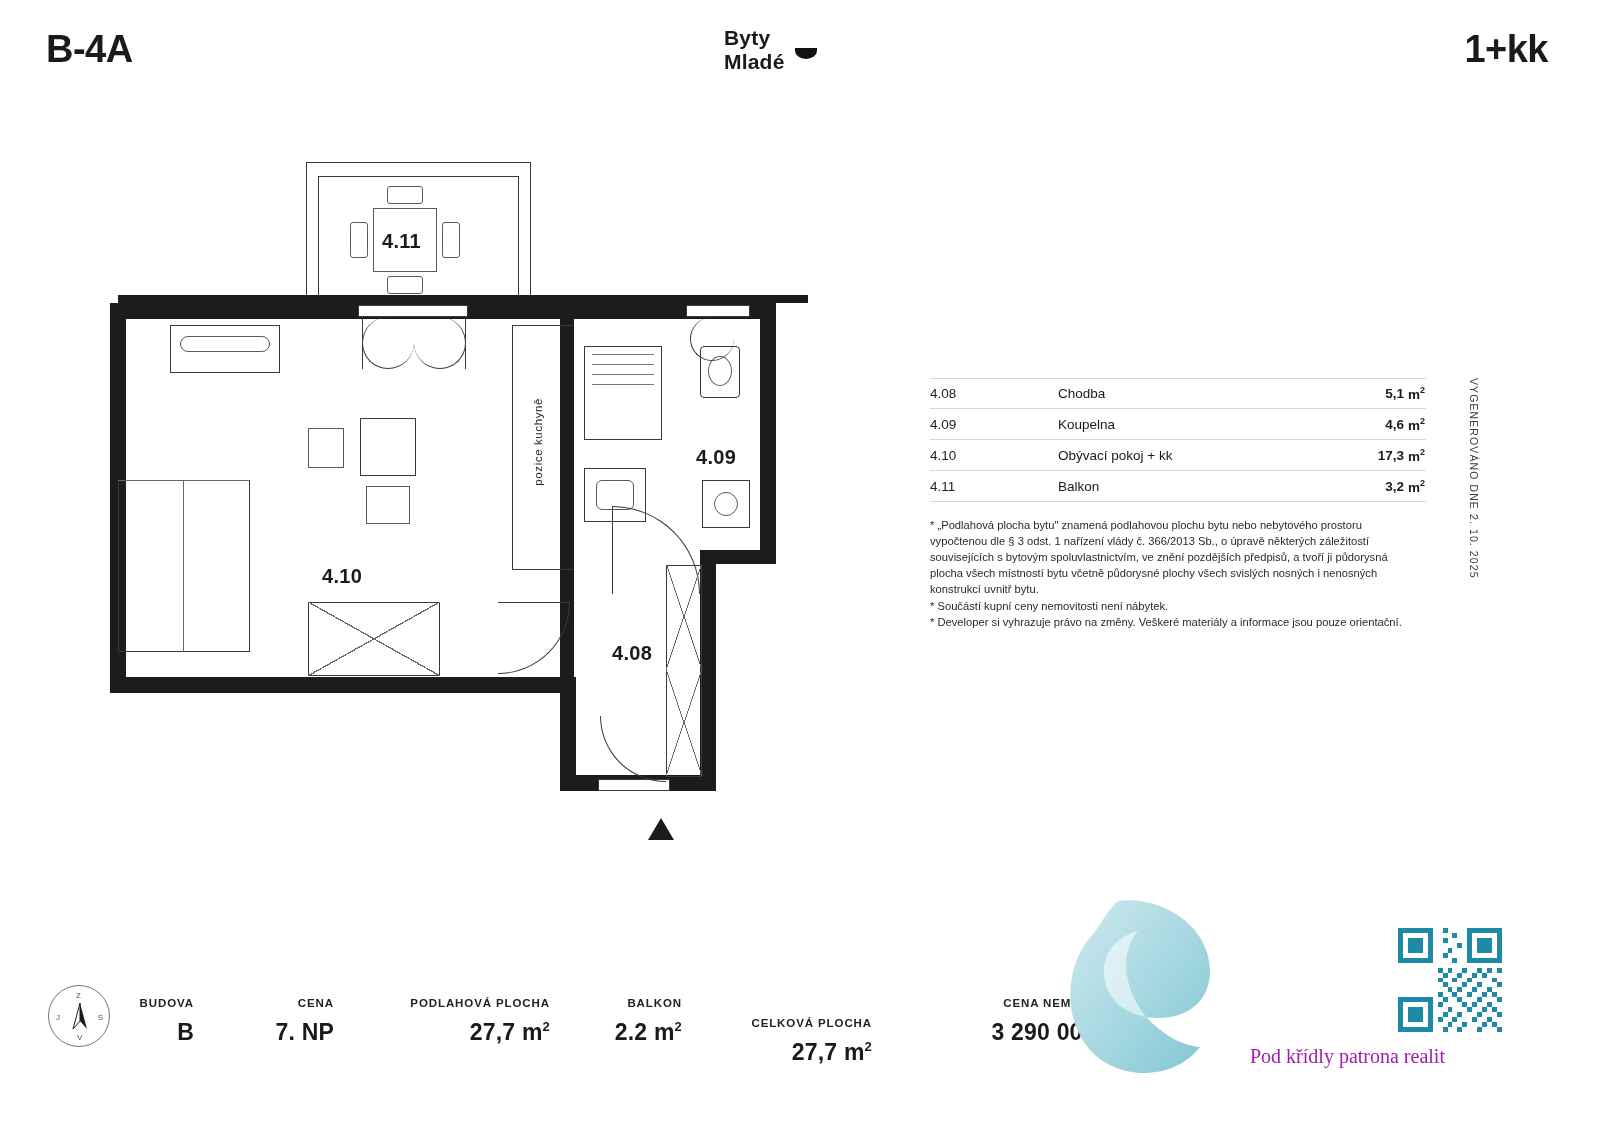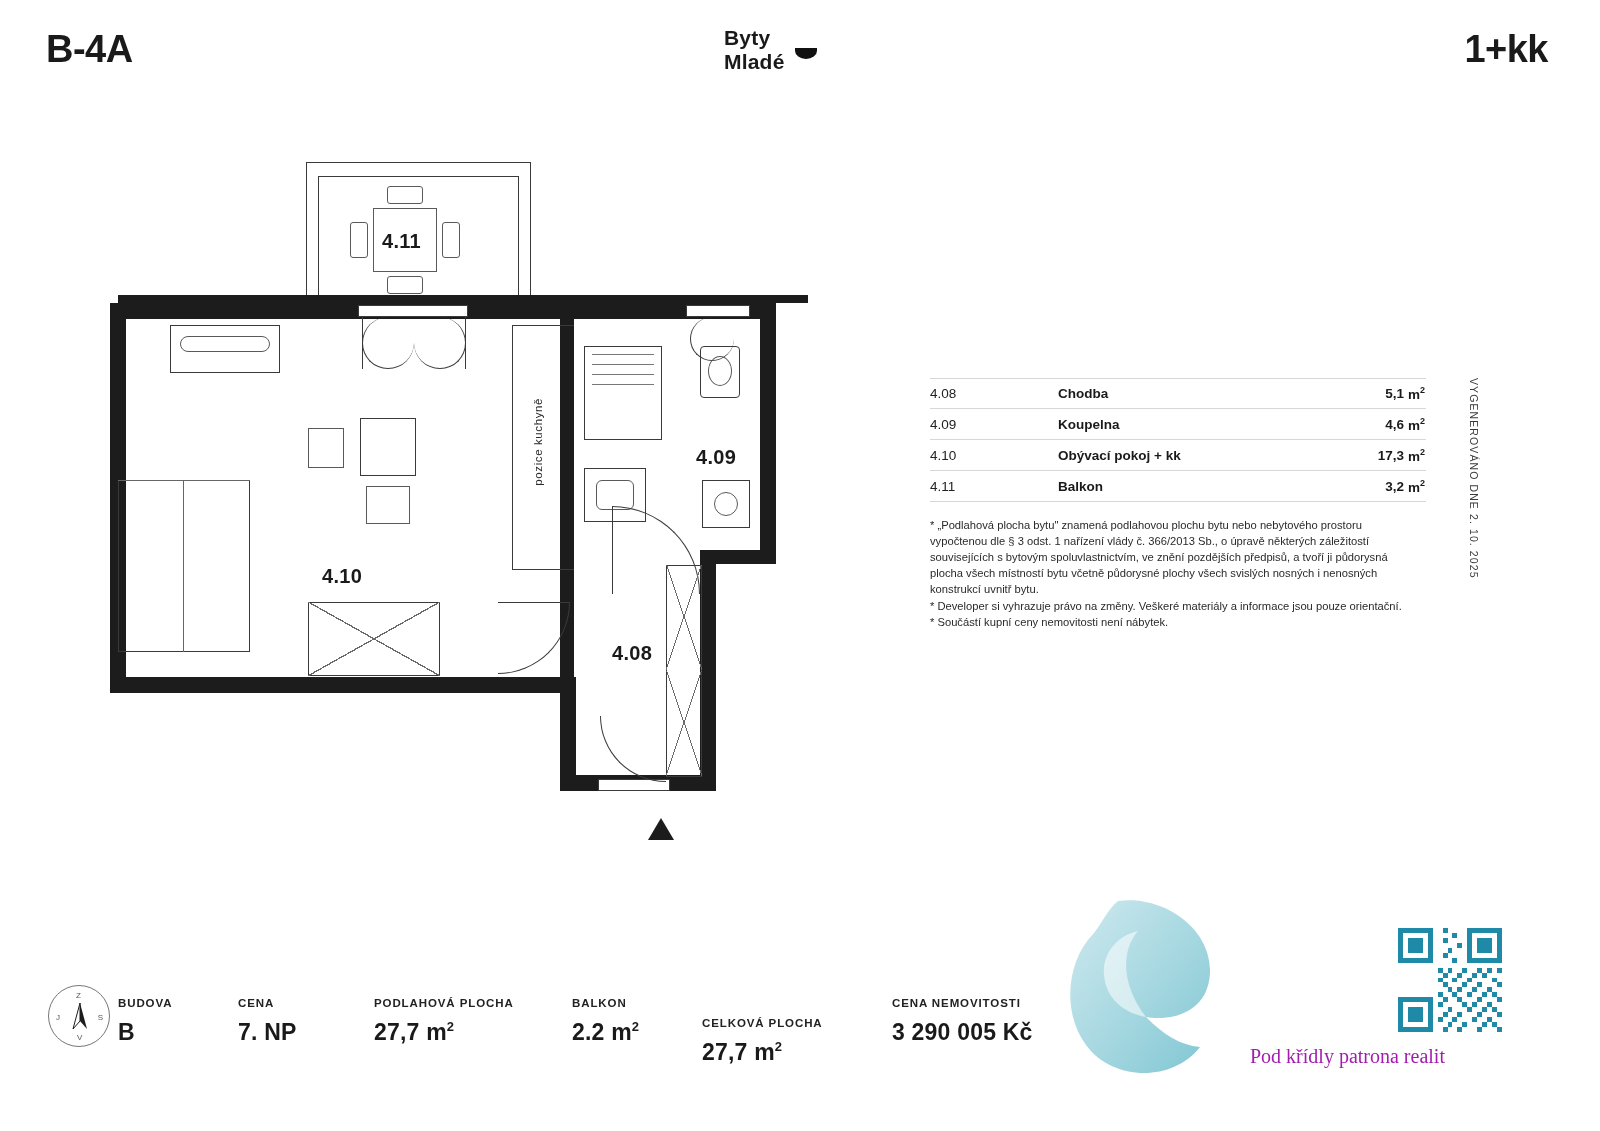--- a/index.html
+++ b/index.html
@@ -59,21 +59,21 @@
   }
 
   
   .tbl { position: absolute; left: 930px; top: 378px; width: 496px; }
   .tbl-row {
     display: flex; align-items: center; height: 31px;
     border-bottom: 1px solid #d8d8d8; font-size: 13.5px;
   }
   .tbl-row:first-child { border-top: 1px solid #d8d8d8; }
   .tr-code { width: 128px; color: #222; }
-  .tr-name { flex: 1; font-weight: bold; }
+  .tr-name { flex: 1; font-weight: normal; }
   .tr-area { width: 68px; text-align: right; font-weight: bold; }
   .tr-unit { width: 22px; text-align: left; padding-left: 4px; font-weight: bold; }
   .sup { font-size: 9px; vertical-align: super; }
 
   .notes {
     position: absolute; left: 930px; top: 518px; width: 492px;
     font-size: 11.2px; line-height: 1.42; color: #2a2a2a;
   }
   .notes p { margin: 0 0 1px 0; }
 
@@ -89,21 +89,21 @@
     position: absolute; left: 48px; top: 0px; width: 62px; height: 62px;
     border: 1.3px solid #777; border-radius: 50%;
   }
   .compass span { position: absolute; font-size: 8px; color: #555; }
   .compass .c-n { left: 27px; top: 5px; }
   .compass .c-s { right: 6px; top: 27px; }
   .compass .c-e { left: 7px; top: 27px; }
   .compass .c-w { left: 28px; bottom: 4px; }
   .needle { position: absolute; left: 18px; top: 17px; }
 
-  .fgrp { position: absolute; text-align: left; }
+  .fgrp { position: absolute; text-align: right; }
   .fgrp .k {
     font-size: 11.5px; font-weight: bold; letter-spacing: 0.9px; color: #222;
   }
   .fgrp .v {
     margin-top: 10px; font-size: 23px; font-weight: bold; letter-spacing: 0.2px;
   }
   .v .sup { font-size: 13px; }
 
   
   .blob { position: absolute; left: 1060px; top: 895px; width: 160px; height: 190px; }
@@ -241,22 +241,22 @@
   <div class="tbl-row">
     <div class="tr-code">4.11</div>
     <div class="tr-name">Balkon</div>
     <div class="tr-area">3,2</div>
     <div class="tr-unit"><span>m</span><span class="sup">2</span></div>
   </div>
 </div>
 
 <div class="notes">
   <p>* „Podlahová plocha bytu" znamená podlahovou plochu bytu nebo nebytového prostoru vypočtenou dle § 3 odst. 1 nařízení vlády č. 366/2013 Sb., o úpravě některých záležitostí souvisejících s bytovým spoluvlastnictvím, ve znění pozdějších předpisů, a tvoří ji půdorysná plocha všech místností bytu včetně půdorysné plochy všech svislých nosných i nenosných konstrukcí uvnitř bytu.</p>
+  <p>* Součástí kupní ceny nemovitosti není nábytek.</p>
   <p>* Developer si vyhrazuje právo na změny. Veškeré materiály a informace jsou pouze orientační.</p>
-  <p>* Součástí kupní ceny nemovitosti není nábytek.</p>
 </div>
 
 <div class="gen-date">VYGENEROVÁNO DNE 2. 10. 2025</div>
 
 <div class="footer">
 
   <div class="compass">
     <span class="c-n">Z</span>
     <span class="c-s">S</span>
     <span class="c-e">J</span>

